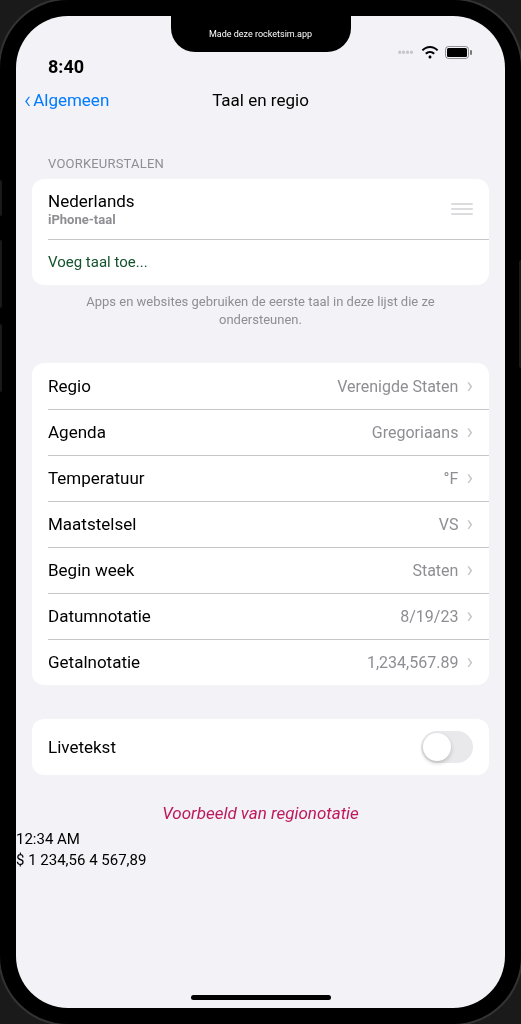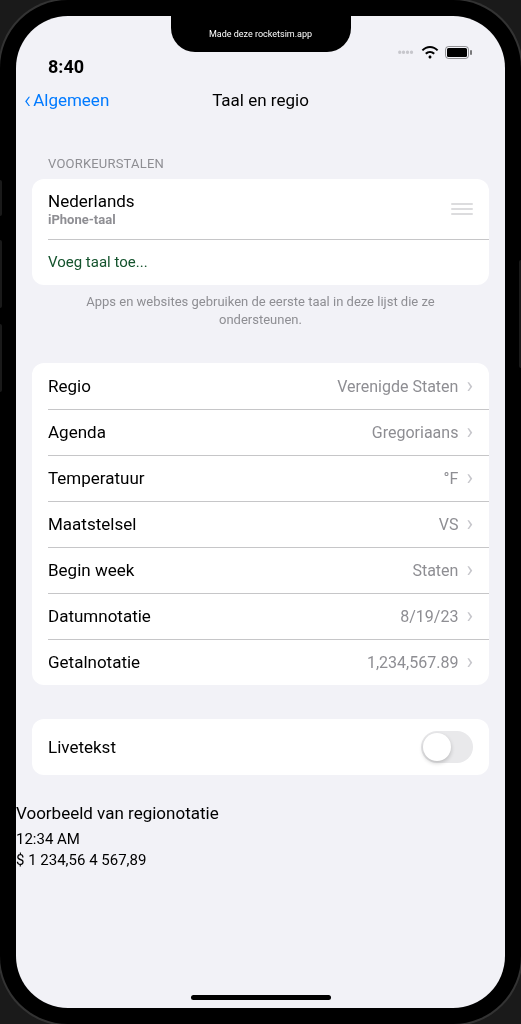--- a/index.html
+++ b/index.html
@@ -27,21 +27,21 @@
 .row-title { font-size: 17px; color: #000; }
 .row-subtitle { font-size: 13px; color: #8e8e93; margin-top: 1px; font-weight: bold; }
 .row-value { font-size: 16px; color: #8e8e93; margin-right: 8px; }
 .row-link { color: #14532d; font-size: 15px; }
 .chevron { color: #c7c7cc; font-size: 22px; font-weight: 400; line-height: 1; }
 .drag-handle { display: flex; flex-direction: column; gap: 3px; opacity: 0.3; }
 .drag-line { width: 22px; height: 2px; background: #8e8e93; border-radius: 1px; }
 .footer-text { font-size: 13px; color: #8e8e93; padding: 8px 32px 0; line-height: 1.4; text-align: center; }
 .switch { width: 52px; height: 32px; background: #e9e9eb; border-radius: 16px; position: relative; }
 .switch::after { content: ""; position: absolute; width: 28px; height: 28px; background: #fff; border-radius: 50%; top: 2px; left: 2px; box-shadow: 0 2px 4px rgba(0,0,0,0.2); }
-.preview-title { text-align: left; font-size: 17px; color: #000000; margin-top: 28px; }
+.preview-title { text-align: center; font-size: 17px; color: #be185d; margin-top: 28px; font-style: italic; }
 .preview-body { text-align: left; font-size: 15px; color: #000; margin-top: 6px; line-height: 1.4; }
 .home-indicator { position: absolute; bottom: 8px; left: 50%; transform: translateX(-50%); width: 140px; height: 5px; background: #000; border-radius: 3px; z-index: 50; }
 .side-button { position: absolute; background: #1a1a1a; border-radius: 2px; }
 .sb-left1 { left: -3px; top: 180px; width: 5px; height: 36px; }
 .sb-left2 { left: -3px; top: 240px; width: 5px; height: 68px; }
 .sb-left3 { left: -3px; top: 324px; width: 5px; height: 68px; }
 .sb-right { right: -3px; top: 260px; width: 5px; height: 108px; }
 .spacer { height: 34px; }
 </style>
 </head>

